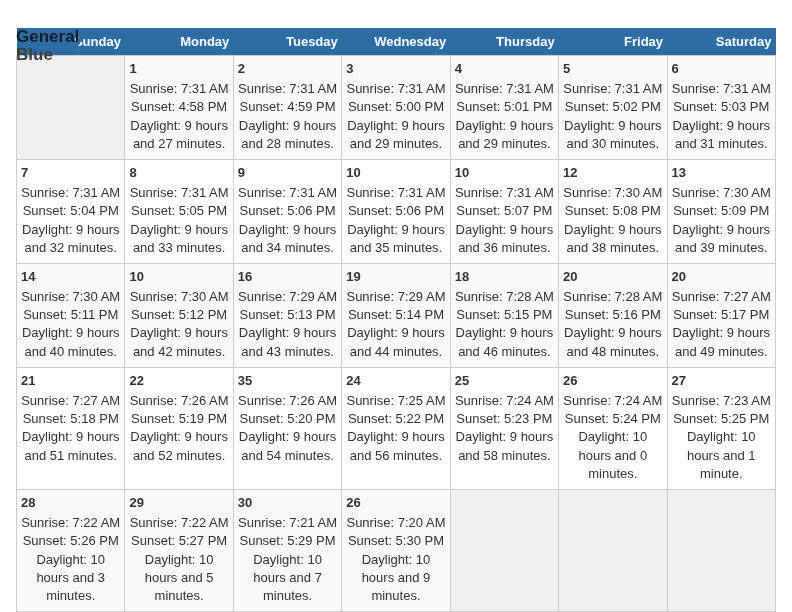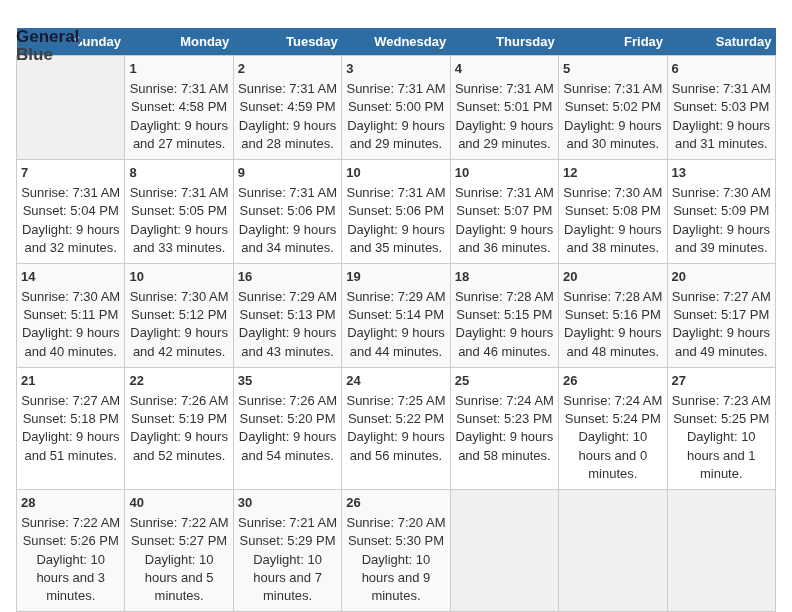--- a/index.html
+++ b/index.html
@@ -213,21 +213,21 @@
           <span class="day-num">27</span>
           <div class="day-info">Sunrise: 7:23 AM<br>Sunset: 5:25 PM<br>Daylight: 10 hours and 1 minute.</div>
         </td>
       </tr>
       <tr>
         <td>
           <span class="day-num">28</span>
           <div class="day-info">Sunrise: 7:22 AM<br>Sunset: 5:26 PM<br>Daylight: 10 hours and 3 minutes.</div>
         </td>
         <td>
-          <span class="day-num">40</span>
+          <span class="day-num">29</span>
           <div class="day-info">Sunrise: 7:22 AM<br>Sunset: 5:27 PM<br>Daylight: 10 hours and 5 minutes.</div>
         </td>
         <td>
           <span class="day-num">30</span>
           <div class="day-info">Sunrise: 7:21 AM<br>Sunset: 5:29 PM<br>Daylight: 10 hours and 7 minutes.</div>
         </td>
         <td>
           <span class="day-num">26</span>
           <div class="day-info">Sunrise: 7:20 AM<br>Sunset: 5:30 PM<br>Daylight: 10 hours and 9 minutes.</div>
         </td>

